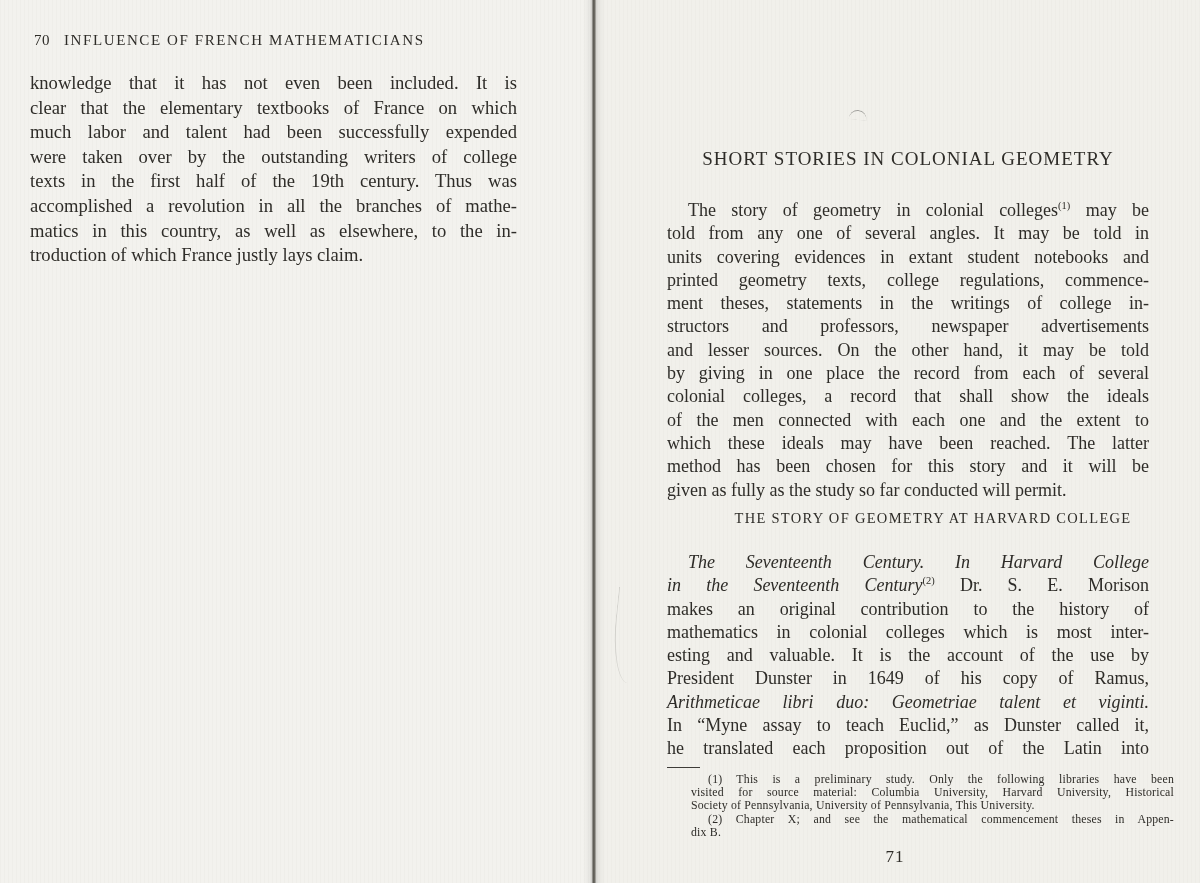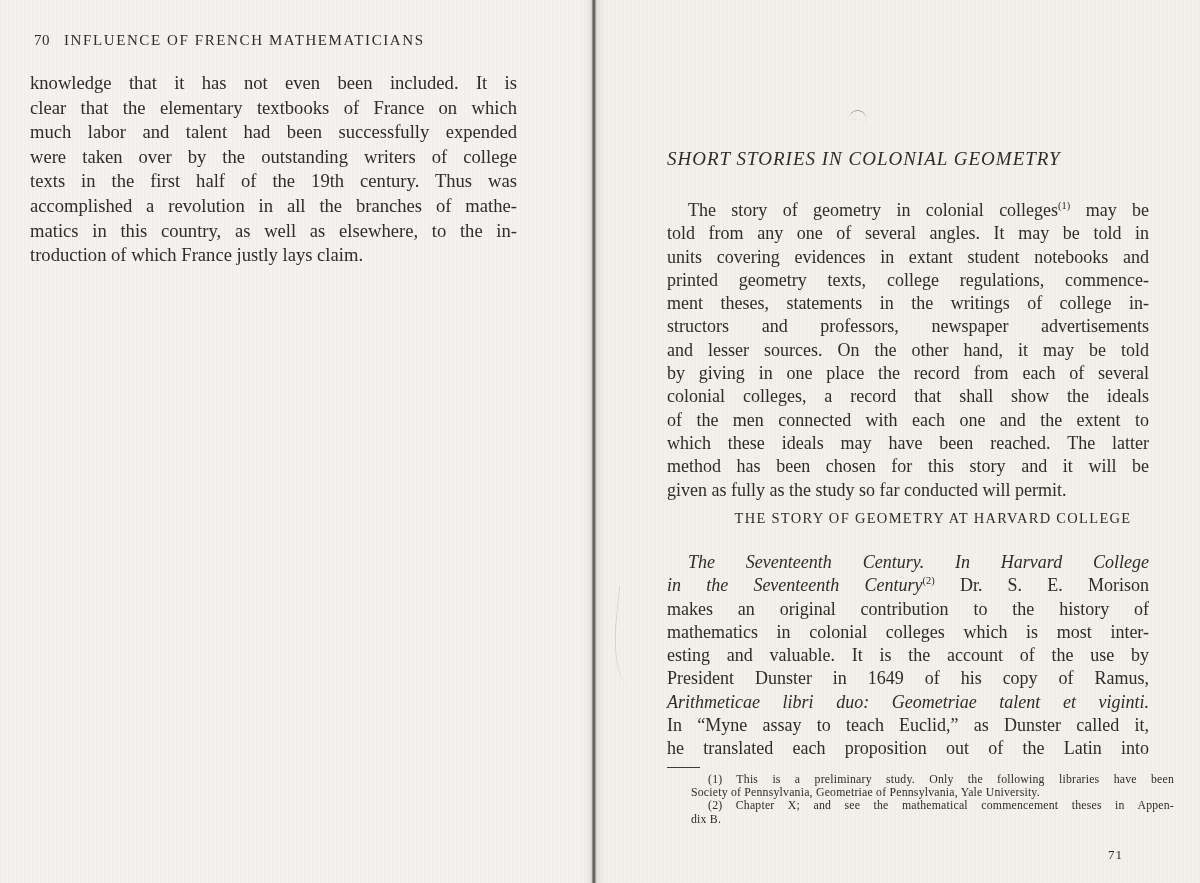--- a/index.html
+++ b/index.html
@@ -62,21 +62,21 @@
   .it { font-style: italic; margin-top: 34px; }
   sup { font-size: 0.58em; vertical-align: super; line-height: 0; letter-spacing: 0; }
 
   .body-left {
     top: 71px; left: 30px; width: 487px;
     font-size: 18.6px; line-height: 24.6px;
   }
 
   .chapter-title {
     position: absolute; top: 148px; left: 667px; width: 482px;
-    font-size: 19px; letter-spacing: 1px; white-space: nowrap; font-style: italic;
+    text-align: center; font-size: 19px; letter-spacing: 1px; white-space: nowrap;
   }
   .body-right-1 {
     top: 186px; left: 667px; width: 482px;
     font-size: 18px; line-height: 23.3px; margin-top: 13px;
   }
   .section-heading {
     position: absolute; top: 510px; left: 692px; width: 482px;
     text-align: center; font-size: 14.5px; letter-spacing: 1.3px; white-space: nowrap;
   }
   .body-right-2 {
@@ -89,21 +89,21 @@
     border-top: 1.6px solid #3e3c38;
   }
   .footnotes {
     top: 773px; left: 667px; width: 483px;
     font-size: 11.8px; line-height: 13.2px; letter-spacing: 0.2px; margin-left: 24px;
   }
   .footnotes .line.indent { text-indent: 17px; }
 
   .folio {
     position: absolute; top: 847px; left: 667px; width: 456px;
-    text-align: right; font-size: 13px; letter-spacing: 1px;
+    text-align: center; font-size: 17px; letter-spacing: 1px;
   }
 </style>
 </head>
 <body>
 
 <div class="page page-left">
   <div class="running-head">
     <span class="pagenum">70</span><span>INFLUENCE OF FRENCH MATHEMATICIANS</span>
   </div>
   <div class="textblock body-left">
@@ -151,21 +151,22 @@
     <div class="line"><span>President Dunster in 1649 of his copy of Ramus,</span></div>
     <div class="line"><span class="it">Arithmeticae libri duo: Geometriae talent et viginti.</span></div>
     <div class="line"><span>In “Myne assay to teach Euclid,” as Dunster called it,</span></div>
     <div class="line"><span>he translated each proposition out of the Latin into</span></div>
   </div>
 
 <div class="footnote-rule"></div>
 
 <div class="textblock footnotes">
     <div class="line indent"><span>(1) This is a preliminary study. Only the following libraries have been</span></div>
-    <div class="line last"><span>Society of Pennsylvania, Geometriae of Pennsylvania, Yale University.</span></div>
+    <div class="line"><span>visited for source material: Columbia University, Harvard University, Historical</span></div>
+    <div class="line last"><span>Society of Pennsylvania, University of Pennsylvania, This University.</span></div>
     <div class="line indent"><span>(2) Chapter X; and see the mathematical commencement theses in Appen-</span></div>
     <div class="line last"><span>dix B.</span></div>
   </div>
 
 <div class="folio">71</div>
 
 <div class="gutter"></div>
 <div class="crease"></div>
 
 </body></html>

